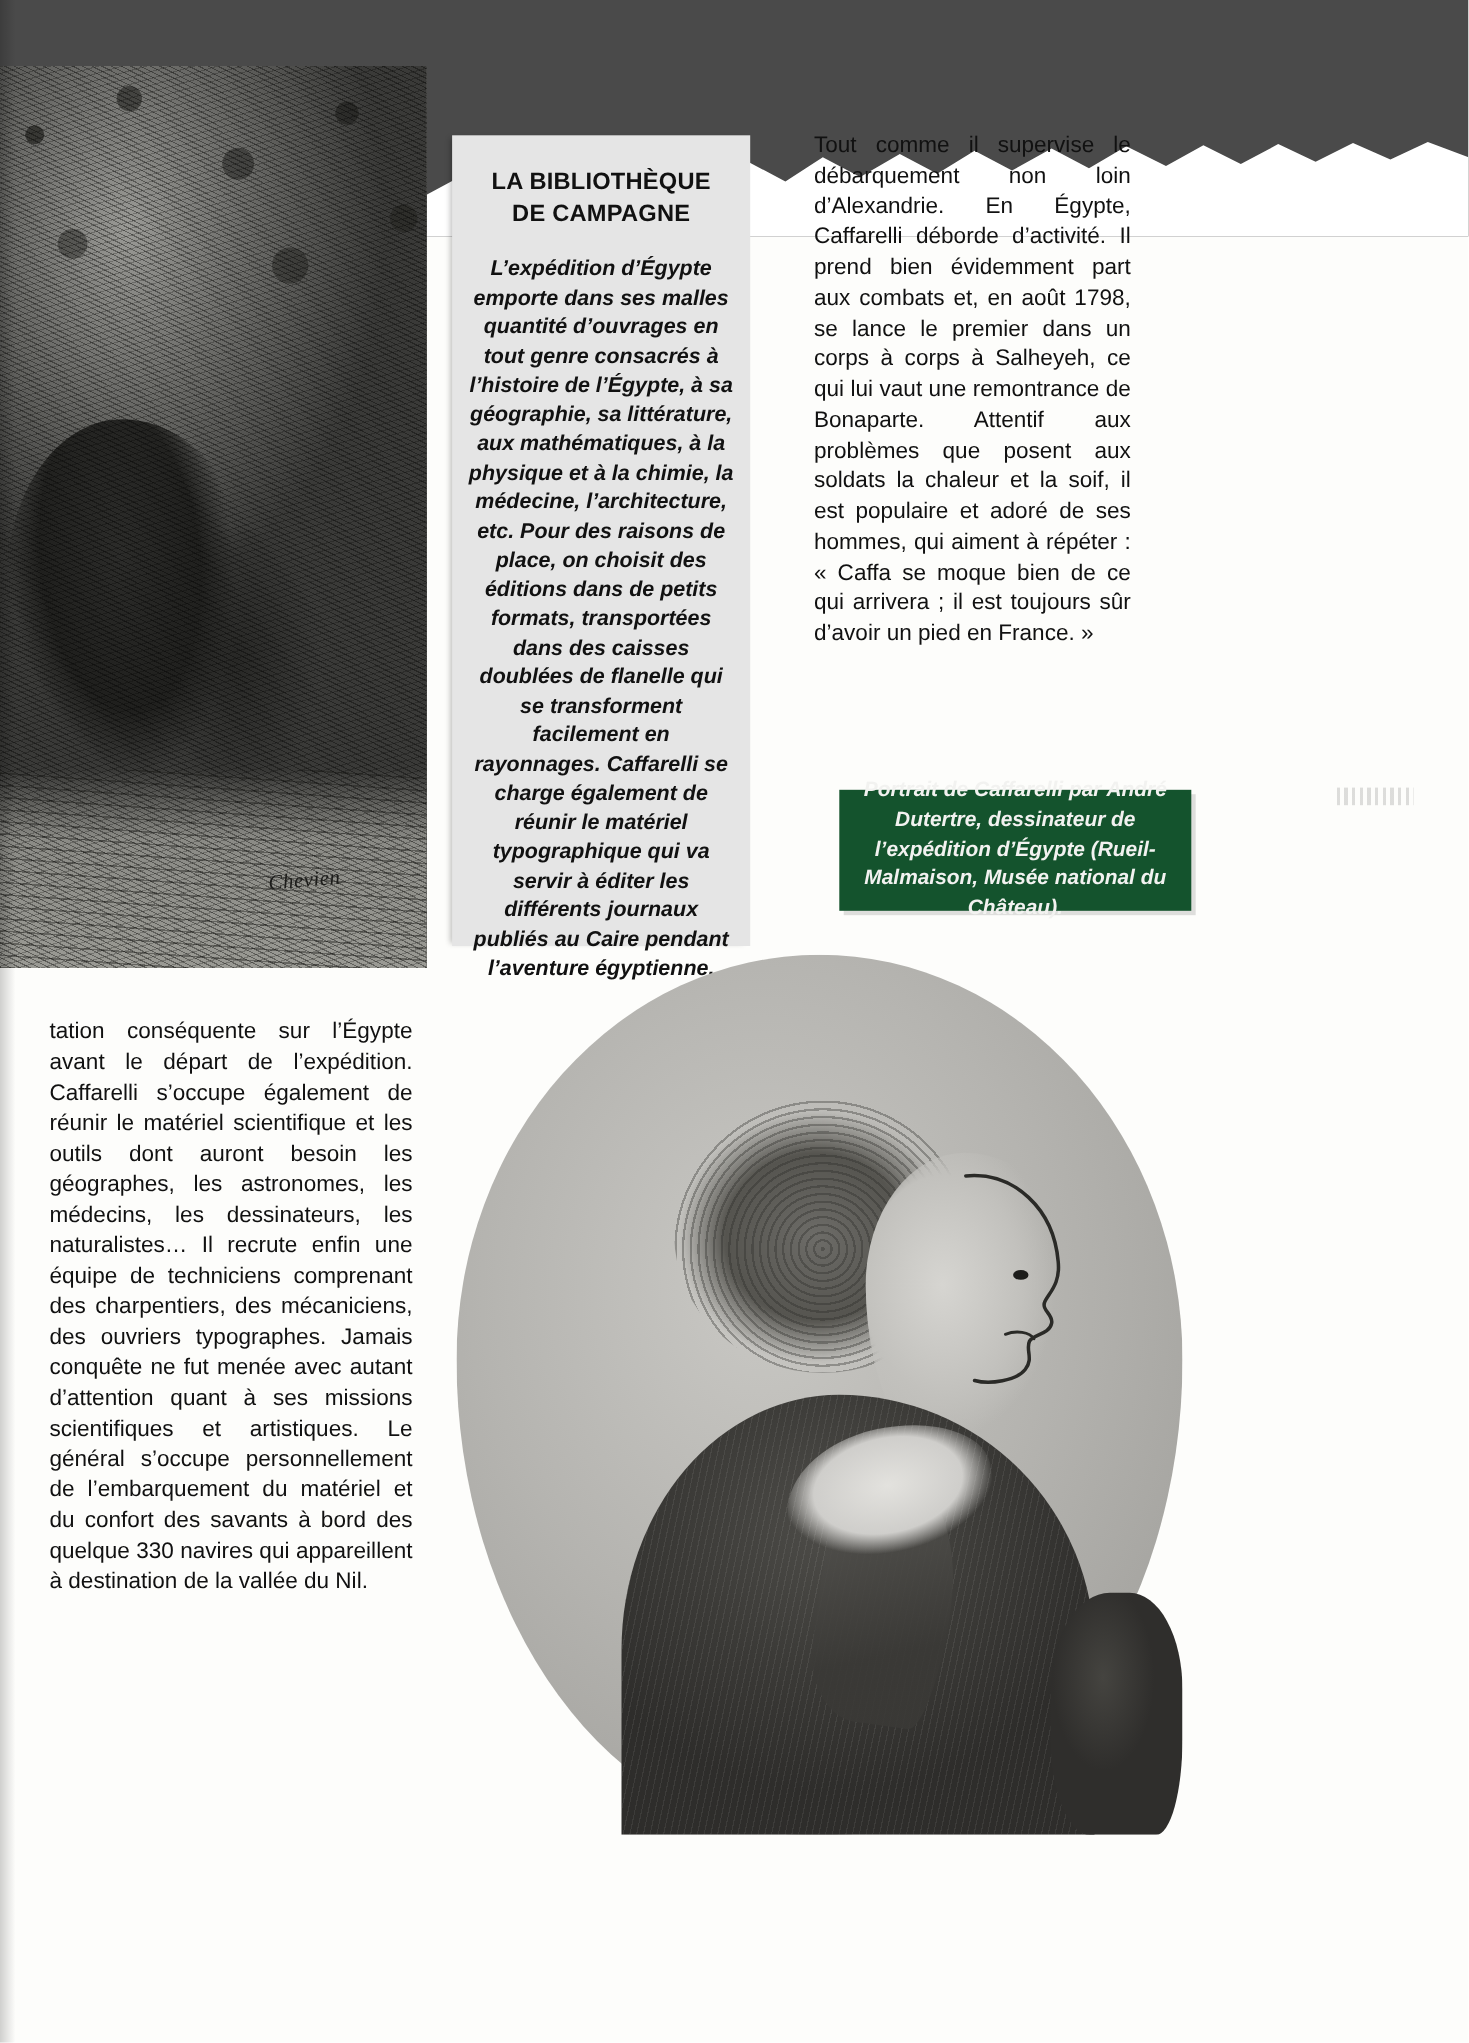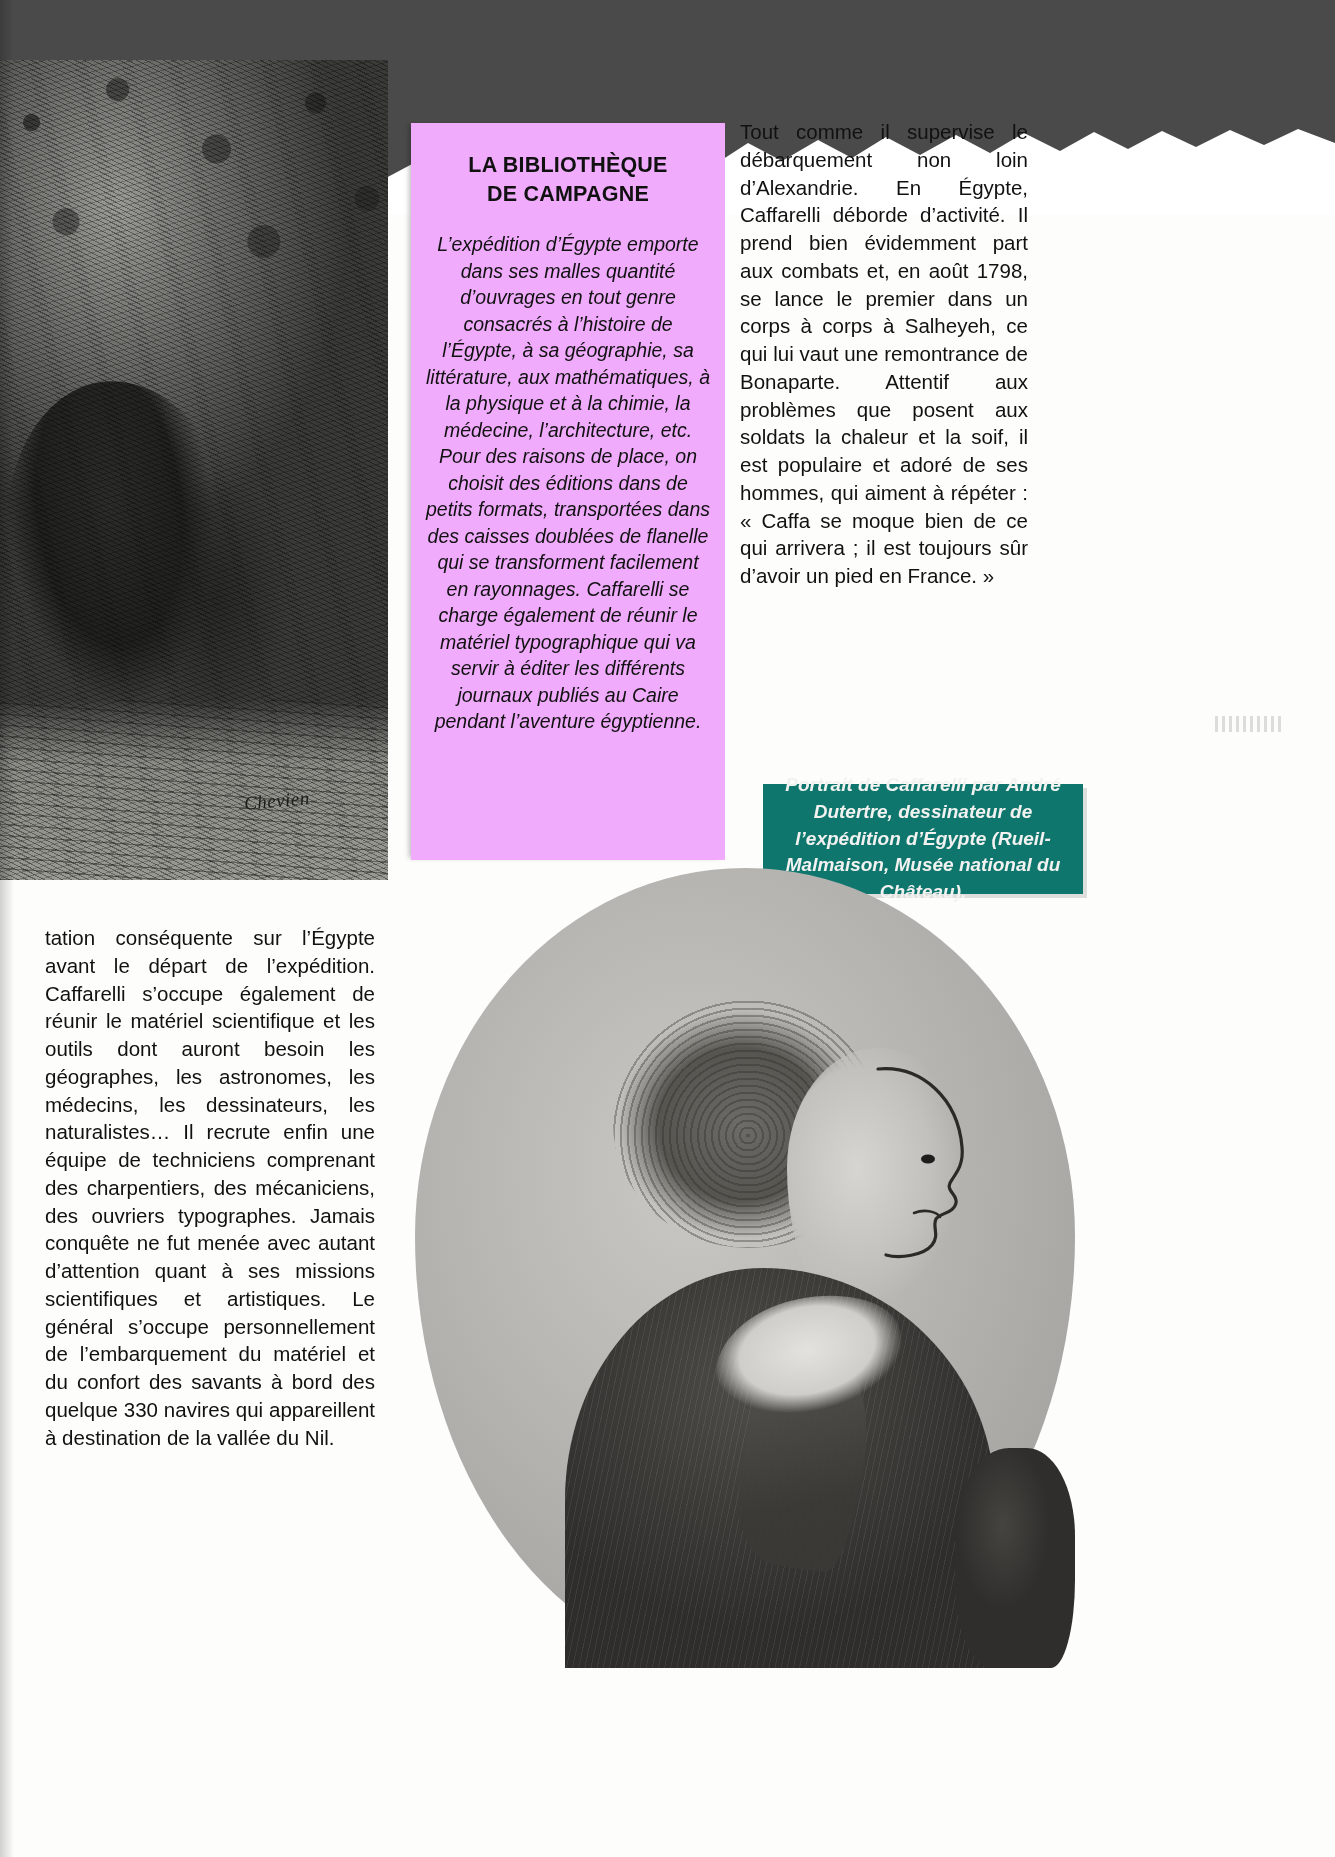--- a/index.html
+++ b/index.html
@@ -81,53 +81,53 @@
   .eng-sign{
     position:absolute;left:244px;bottom:68px;
     font-family:"Liberation Serif", serif;
     font-style:italic;font-size:19px;color:#1c1c1a;
     transform:rotate(-5deg);
     letter-spacing:.5px;
   }
 
   
   .sidebox{
-    position:absolute;left:411px;top:123px;width:314px;height:737px;
-    background:#f0abfc;
+    position:absolute;left:411px;top:123px;width:271px;height:737px;
+    background:#e5e5e5;
     box-shadow:-4px 0 5px -2px rgba(0,0,0,.25);
     padding:28px 14px 10px;
     box-sizing:border-box;
     text-align:center;
   }
   .sidebox h2{
     margin:0 0 22px;
     font-size:21.5px;line-height:1.35;
     font-weight:bold;letter-spacing:.2px;
     color:#111;
   }
   .sidebox .lede{
     margin:0;
     font-size:19.5px;line-height:1.36;
-    font-weight:normal;font-style:italic;
+    font-weight:bold;font-style:italic;
     color:#111;
   }
 
   
   .col-right{
     position:absolute;left:740px;top:118px;width:288px;
     font-size:20.5px;line-height:1.355;
     text-align:justify;
     color:#111;
   }
   .col-right p{margin:0;}
 
   
   .captionbox{
-    position:absolute;left:763px;top:784px;width:320px;height:110px;
-    background:#0f766e;
+    position:absolute;left:763px;top:718px;width:320px;height:110px;
+    background:#14532d;
     color:#f2f2f0;
     box-shadow:4px 4px 0 rgba(0,0,0,.12);
     display:flex;align-items:center;justify-content:center;
     text-align:center;
     padding:10px 14px;box-sizing:border-box;
   }
   .captionbox .ctext{
     font-size:19px;line-height:1.42;
     font-style:italic;font-weight:bold;
   }

